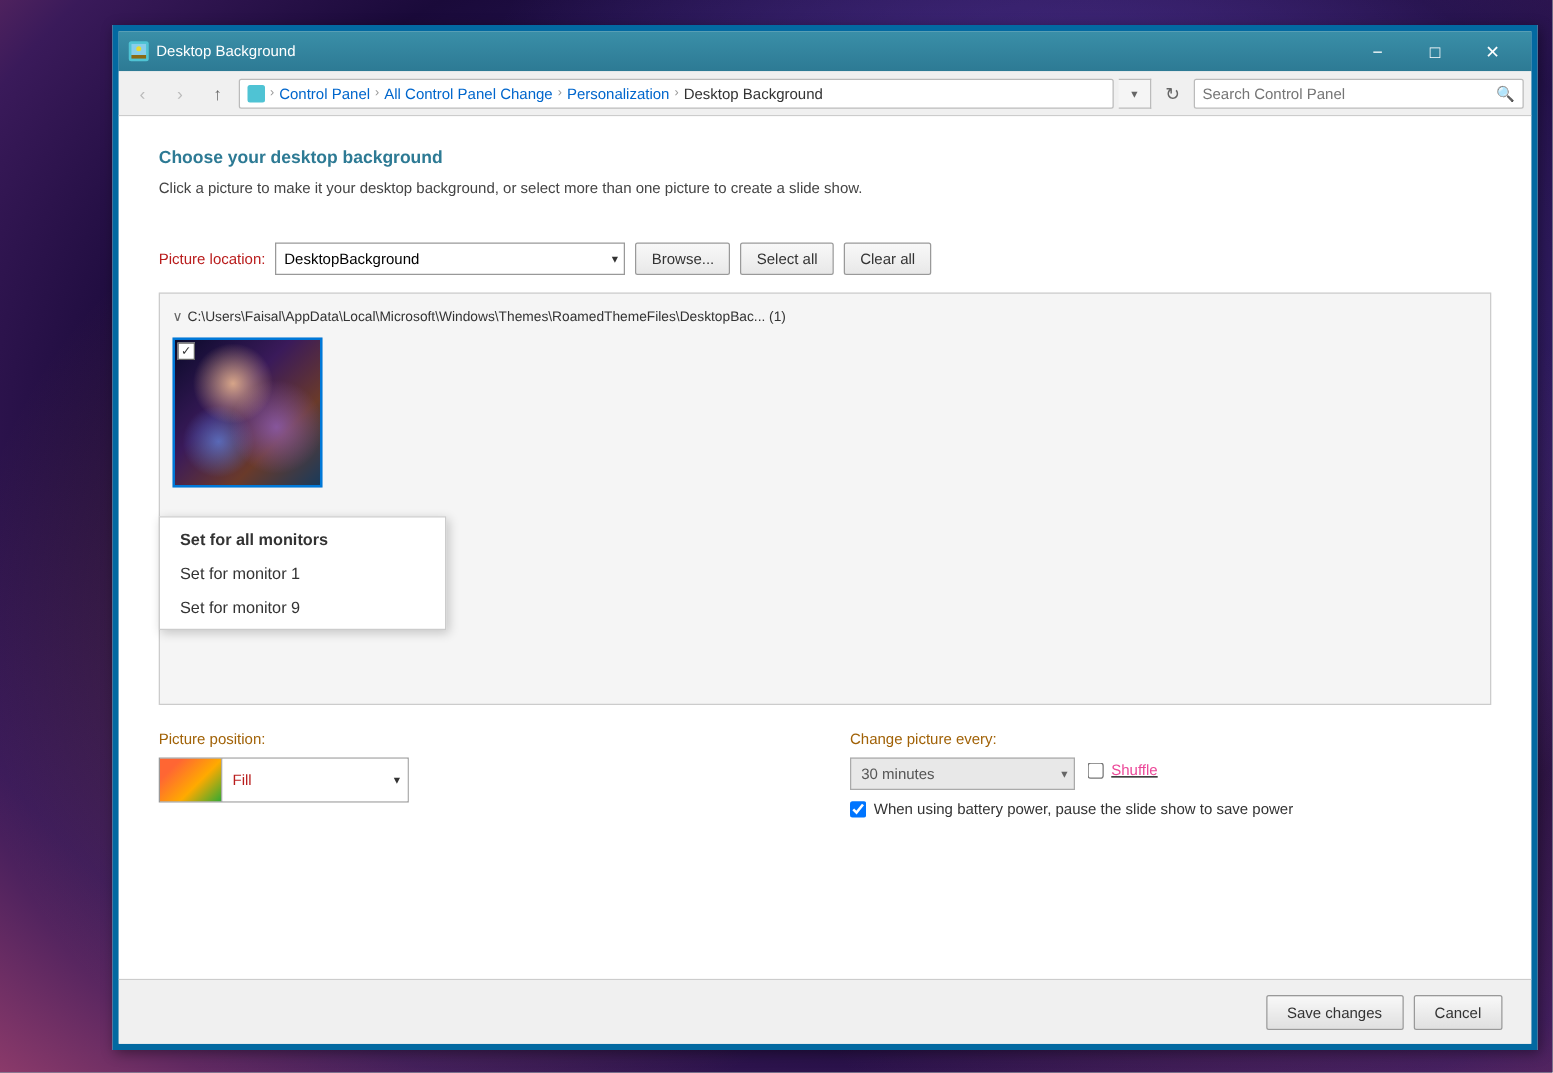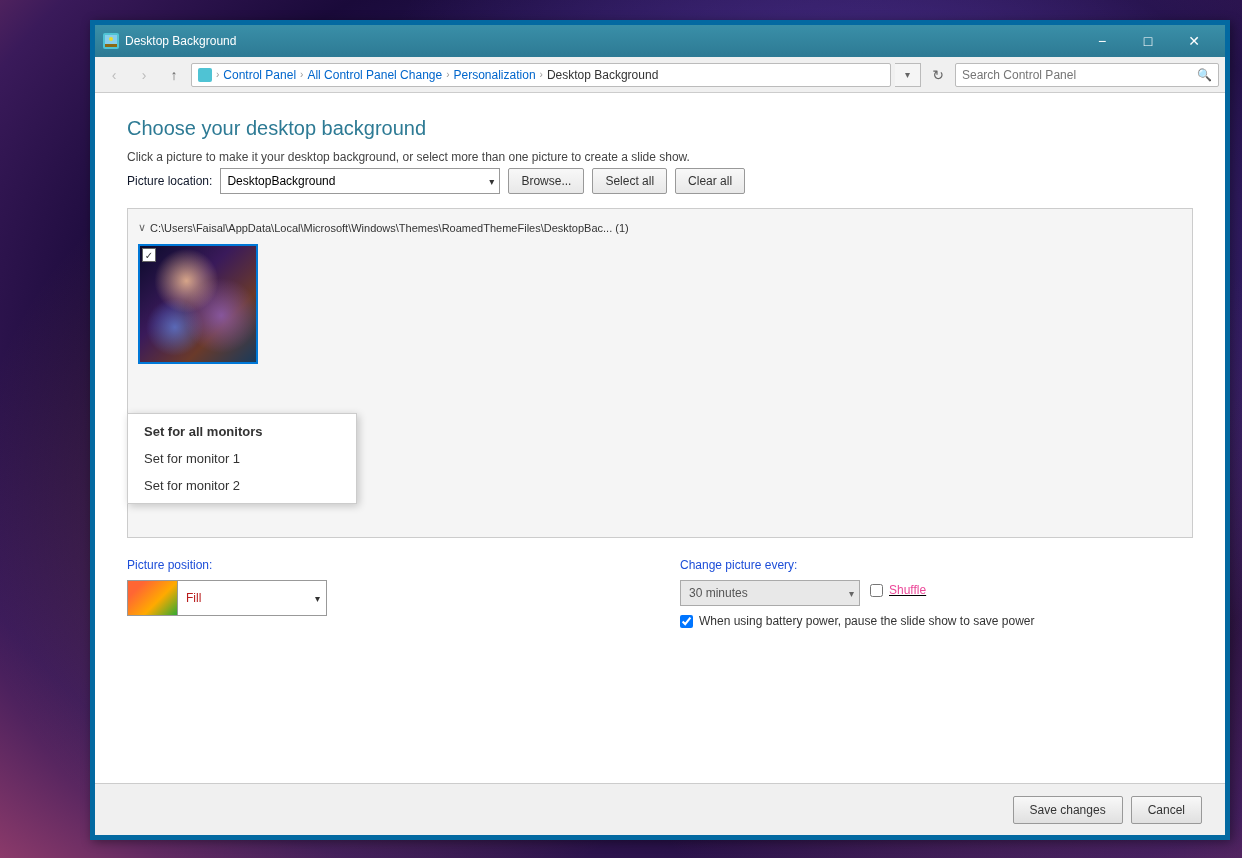--- a/index.html
+++ b/index.html
@@ -190,41 +190,41 @@
     
     .content {
       flex: 1;
       background: white;
       padding: 24px 32px;
       overflow-y: auto;
       position: relative;
     }
 
     .page-title {
-      font-size: 20px;
+      font-size: 14px;
       color: #2d7a94;
-      font-weight: 400;
+      font-weight: 700;
       margin-bottom: 10px;
     }
     .page-subtitle {
       font-size: 12px;
       color: #444;
-      margin-bottom: 4px;
+      margin-bottom: 37px;
     }
 
     
     .controls-row {
       display: flex;
       align-items: center;
       gap: 8px;
       margin-bottom: 14px;
     }
     .label-text {
       font-size: 12px;
-      color: #0f172a;
+      color: #b91c1c;
       white-space: nowrap;
     }
     .picture-location-select {
       width: 280px;
       height: 26px;
       border: 1px solid #999;
       background: white;
       font-size: 12px;
       padding: 0 24px 0 6px;
       appearance: none;
@@ -331,21 +331,21 @@
       display: flex;
       gap: 40px;
       margin-top: 20px;
     }
 
     .position-section { flex: 1; }
     .slideshow-section { flex: 1; }
 
     .section-label {
       font-size: 12px;
-      color: #1d4ed8;
+      color: #a16207;
       margin-bottom: 8px;
     }
 
     .position-control {
       display: flex;
       align-items: center;
       gap: 0;
       border: 1px solid #999;
       width: 200px;
       height: 36px;
@@ -609,21 +609,21 @@
         <div class="checkbox-row">
           <input type="checkbox" class="checkbox-input" checked="" style="">
           <span class="checkbox-label battery-label">When using battery power, pause the slide show to save power</span>
         </div>
       </div>
     </div>
 
     <div class="context-menu">
       <div class="context-menu-item bold">Set for all monitors</div>
       <div class="context-menu-item">Set for monitor 1</div>
-      <div class="context-menu-item">Set for monitor 2</div>
+      <div class="context-menu-item">Set for monitor 9</div>
     </div>
 
   </div>
 
   <div class="footer">
     <button class="footer-btn save">Save changes</button>
     <button class="footer-btn cancel">Cancel</button>
   </div>
 
 </div>

